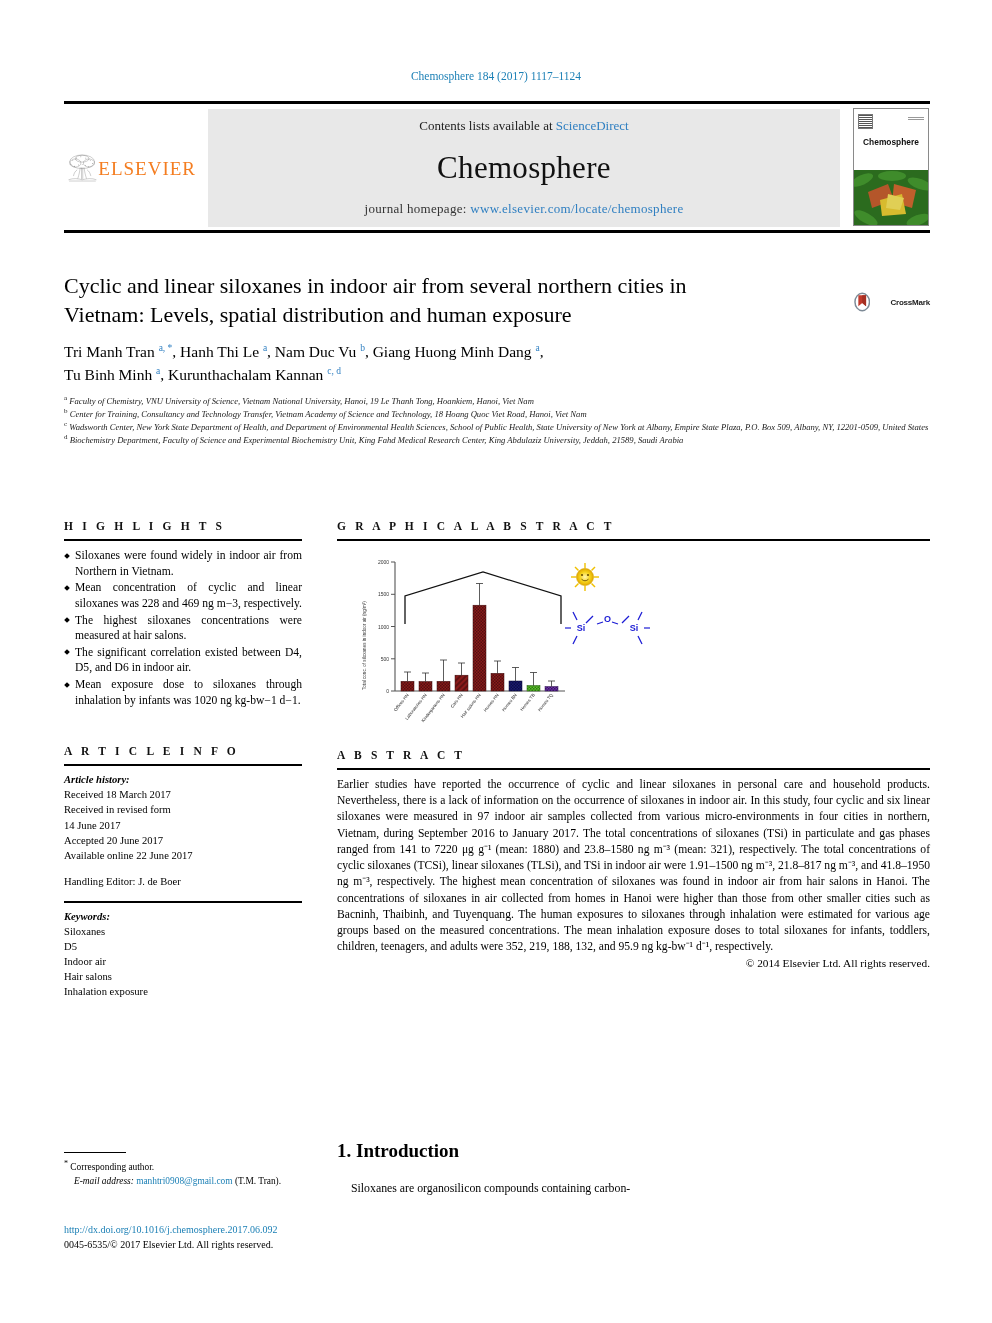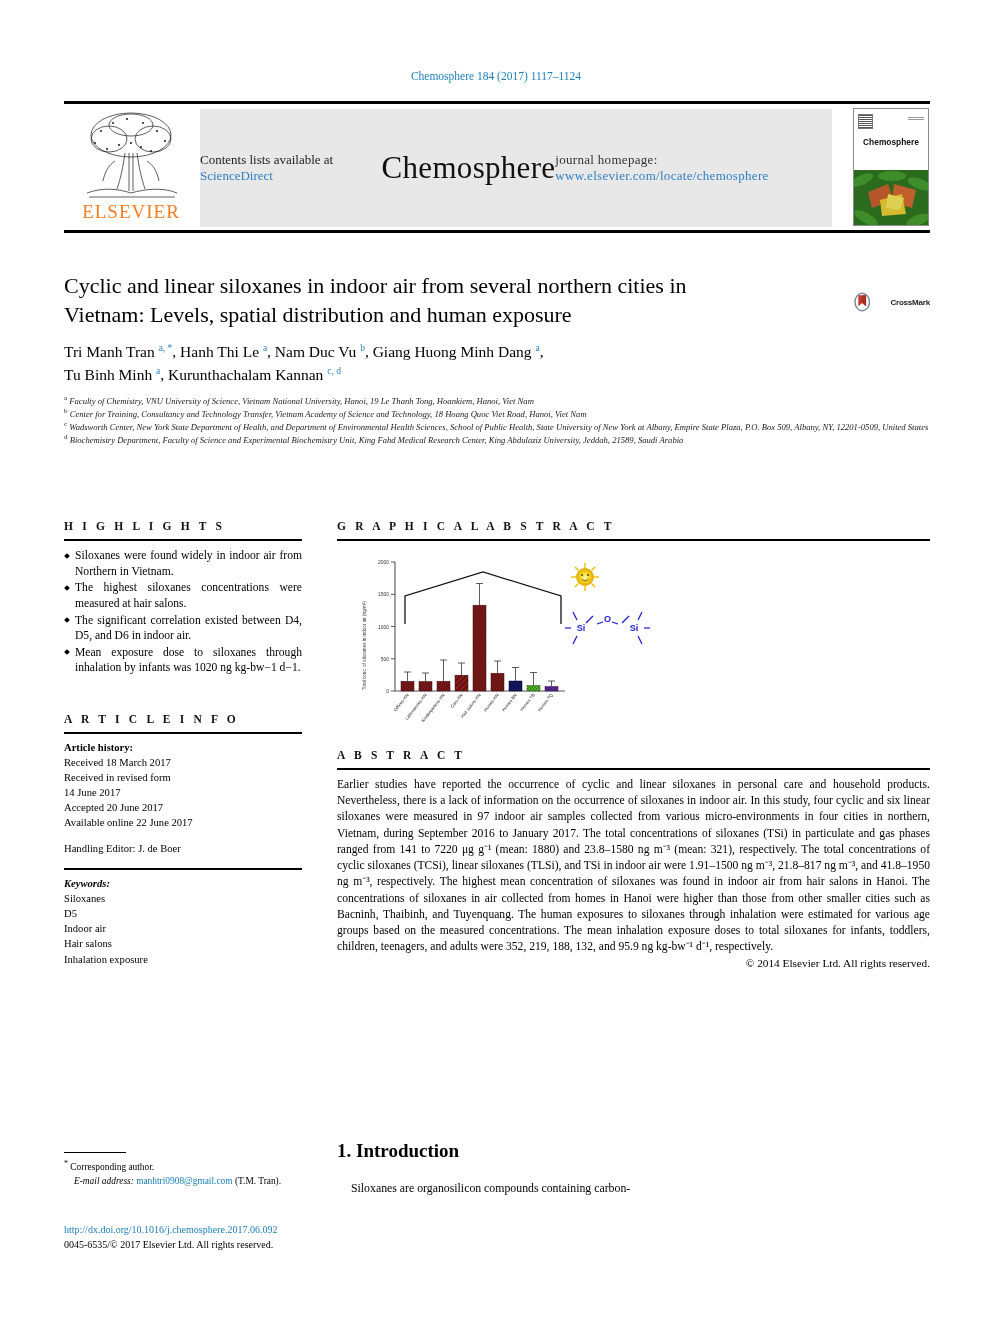--- a/index.html
+++ b/index.html
@@ -22,32 +22,32 @@
 
   
   .masthead{
     position:absolute;left:64px;top:101px;width:866px;height:132px;
   }
   .rule-thick-top{position:absolute;left:0;top:0;width:866px;height:3px;background:#000;}
   .rule-thick-bot{position:absolute;left:0;top:129px;width:866px;height:3px;background:#000;}
 
   .elsevier-logo{
     position:absolute;left:2px;top:8px;width:130px;height:118px;
-    display:flex;flex-direction:column;align-items:center;justify-content:flex-start;
+    display:flex;align-items:center;justify-content:center;
   }
   .tree-svg{display:block;}
   .elsevier-word{
     font-family:"Liberation Serif", serif;
     font-size:19px;letter-spacing:1px;color:#F47D20;font-weight:400;
     line-height:1;margin-top:1px;
   }
   .masthead-center{
-    position:absolute;left:136px;top:8px;width:632px;height:118px;
+    position:absolute;left:144px;top:8px;width:632px;height:118px;
     background:#e8e8e8;
-    display:flex;align-items:center;justify-content:space-between;
+    display:flex;flex-direction:column;align-items:center;justify-content:space-between;
     padding:9px 0 10px 0;box-sizing:border-box;
   }
   .contents-line{font-size:13px;color:#222;}
   .contents-line .sd{color:#2f7fc1;}
   .journal-name{
     font-size:31px;font-family:"Liberation Serif", serif;color:#111;
     letter-spacing:.3px;
   }
   .homepage-line{font-size:13px;color:#333;letter-spacing:.3px;}
   .homepage-line .url{color:#2f7fc1;}
@@ -120,21 +120,21 @@
     width:4px;height:4px;background:#000;
     transform:rotate(45deg);
   }
 
   
   .ga-wrap{margin-top:6px;padding-top:3px;}
   .fig{position:relative;width:300px;height:185px;margin-left:16px;background:#fff;}
 
   
   .ainfo{font-size:10.6px;line-height:1.42;margin-top:6px;}
-  .ainfo .it{font-weight:bold;}
+  .ainfo .it{font-style:italic;font-weight:bold;}
   .ainfo .gap{height:11px;}
   .kw{font-size:10.6px;line-height:1.42;margin-top:6px;}
   .kw .it{font-style:italic;font-weight:bold;}
 
   
   .abs-body{
     font-size:11.6px;line-height:1.40;text-align:justify;margin-top:7px;
   }
   .abs-copy{text-align:right;margin-top:2px;font-size:11.3px;}
 
@@ -263,20 +263,21 @@
     </div>
   </div>
 
   <div class="cols">
 
     <div class="colL">
       <div class="sechead">H I G H L I G H T S</div>
       <div class="hr-med"></div>
       <ul class="highlights">
         <li>Siloxanes were found widely in indoor air from Northern in Vietnam.</li>
+        <li>Mean concentration of cyclic and linear siloxanes was 228 and 469 ng m−3, respectively.</li>
         <li>The highest siloxanes concentrations were measured at hair salons.</li>
         <li>The significant correlation existed between D4, D5, and D6 in indoor air.</li>
         <li>Mean exposure dose to siloxanes through inhalation by infants was 1020 ng kg-bw−1 d−1.</li>
       </ul>
 
       <div style="height:36px"></div>
 
       <div class="sechead">A R T I C L E  I N F O</div>
       <div class="hr-med"></div>
       <div class="ainfo">

